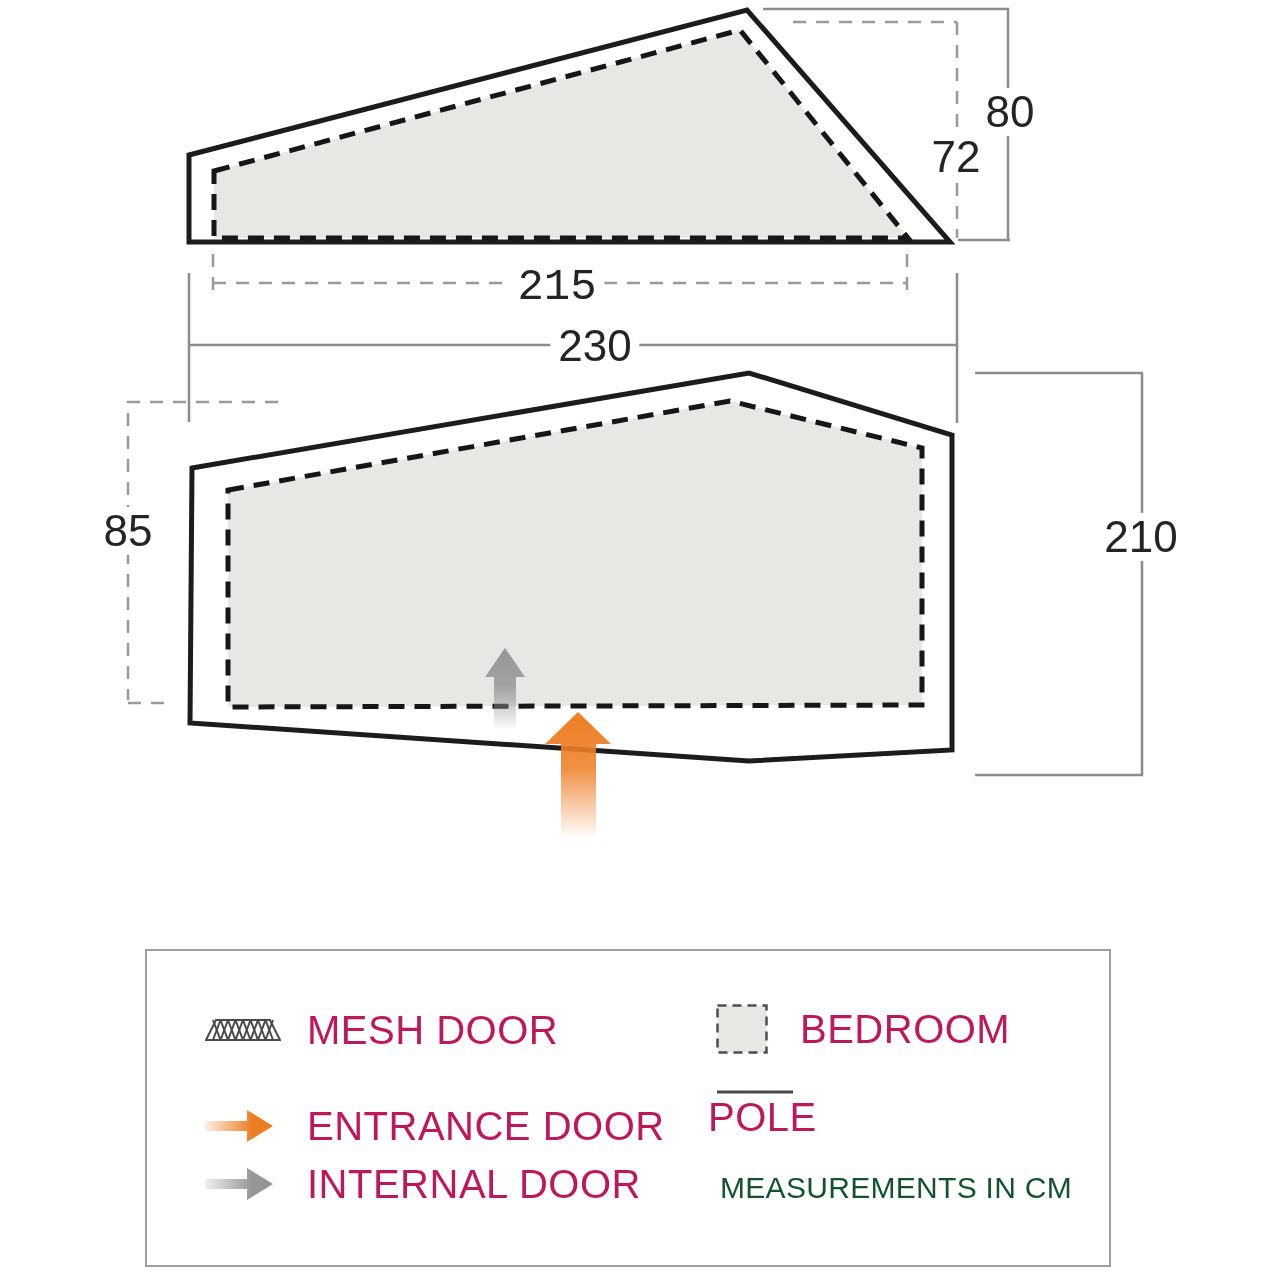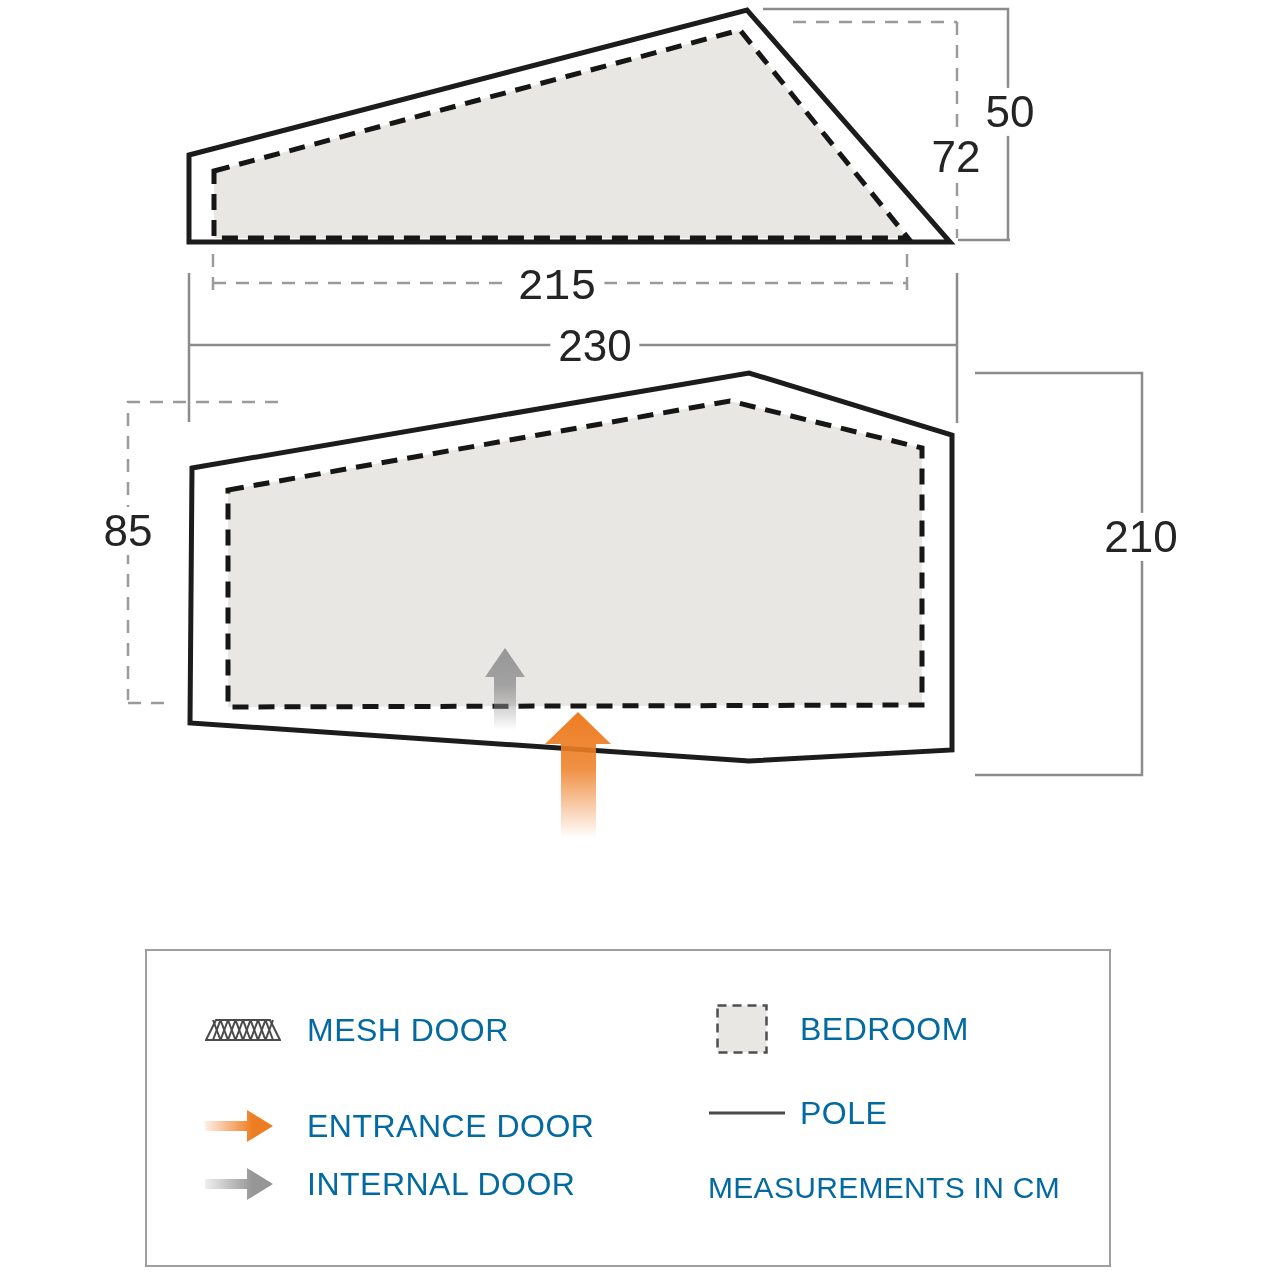--- a/index.html
+++ b/index.html
@@ -15,22 +15,22 @@
   }
   .legend-box{
     position:absolute;left:145px;top:949px;width:966px;height:318px;
     border:2px solid #9f9f9f;box-sizing:border-box;background:#ffffff;
   }
   .lg-row{position:absolute;display:flex;align-items:center;}
   .lg-icon{display:flex;align-items:center;}
   .lg-icon.left{width:102px;}
   .lg-icon.right1{width:84px;}
   .lg-icon.right2{width:92px;}
-  .lg-label{font-size:32px;color:#0369a1;letter-spacing:.5px;white-space:nowrap;}
-  .lg-note{font-size:30px;color:#0369a1;letter-spacing:.3px;white-space:nowrap;}
+  .lg-label{font-size:40px;color:#be185d;letter-spacing:.5px;white-space:nowrap;}
+  .lg-note{font-size:30px;color:#14532d;letter-spacing:.3px;white-space:nowrap;margin-left:12px;}
 </style>
 </head>
 <body>
 
 <div class="canvas">
 
   <svg class="diagram" width="1280" height="1280" viewBox="0 0 1280 1280">
     <defs>
       <linearGradient id="gradOrangeUp" x1="0" y1="1" x2="0" y2="0">
         <stop offset="0" stop-opacity="0" stop-color="#ed7d23"></stop>
@@ -70,21 +70,21 @@
 
     <path d="M278,402 H128 V700 M128,703 H168" fill="none" stroke="#9a9a9a" stroke-width="2.5" stroke-dasharray="13 10"></path>
 
     <path d="M975,373 H1142 V775 H975" fill="none" stroke="#8c8c8c" stroke-width="2.5"></path>
 
     <polygon points="494,730 494,677 485,677 505,648 525,677 516,677 516,730" fill="url(#gradGrayUp)"></polygon>
 
     <polygon points="561,838 561,744 545,744 578,712 611,744 596,744 596,838" fill="url(#gradOrangeUp)"></polygon>
   </svg>
 
-  <div class="dim-label" style="left:1010px;top:112px;">50</div>
+  <div class="dim-label" style="left:1010px;top:112px;">80</div>
   <div class="dim-label" style="left:956px;top:157px;">72</div>
   <div class="dim-label" style="left:557px;top:287px;font-family:Liberation Mono, monospace;">215</div>
   <div class="dim-label" style="left:595px;top:346px;">230</div>
   <div class="dim-label" style="left:128px;top:531px;">85</div>
   <div class="dim-label" style="left:1141px;top:537px;">210</div>
 
   <div class="legend-box"></div>
 
   <div class="lg-row" style="left:205px;top:1006px;height:48px;">
     <span class="lg-icon left">
@@ -117,21 +117,21 @@
 
   <div class="lg-row" style="left:716px;top:1004px;height:50px;">
     <span class="lg-icon right1">
       <svg width="52" height="50" viewBox="0 0 52 50">
         <rect x="1.5" y="1.5" width="49" height="47" stroke="#4f4f4f" stroke-width="2.5" stroke-dasharray="9 6" fill="#e9e7e4"></rect>
       </svg>
     </span>
     <span class="lg-label">BEDROOM</span>
   </div>
 
-  <div class="lg-row" style="left:708px;top:1089px;height:48px;">
+  <div class="lg-row" style="left:708px;top:1089px;height:48px;flex-direction:column;">
     <span class="lg-icon right2">
       <svg width="78" height="6" viewBox="0 0 78 6">
         <line x1="1" y1="3" x2="77" y2="3" stroke="#4a4a4a" stroke-width="3"></line>
       </svg>
     </span>
     <span class="lg-label">POLE</span>
   </div>
 
   <div class="lg-row" style="left:708px;top:1172px;height:32px;">
     <span class="lg-note">MEASUREMENTS IN CM</span>

